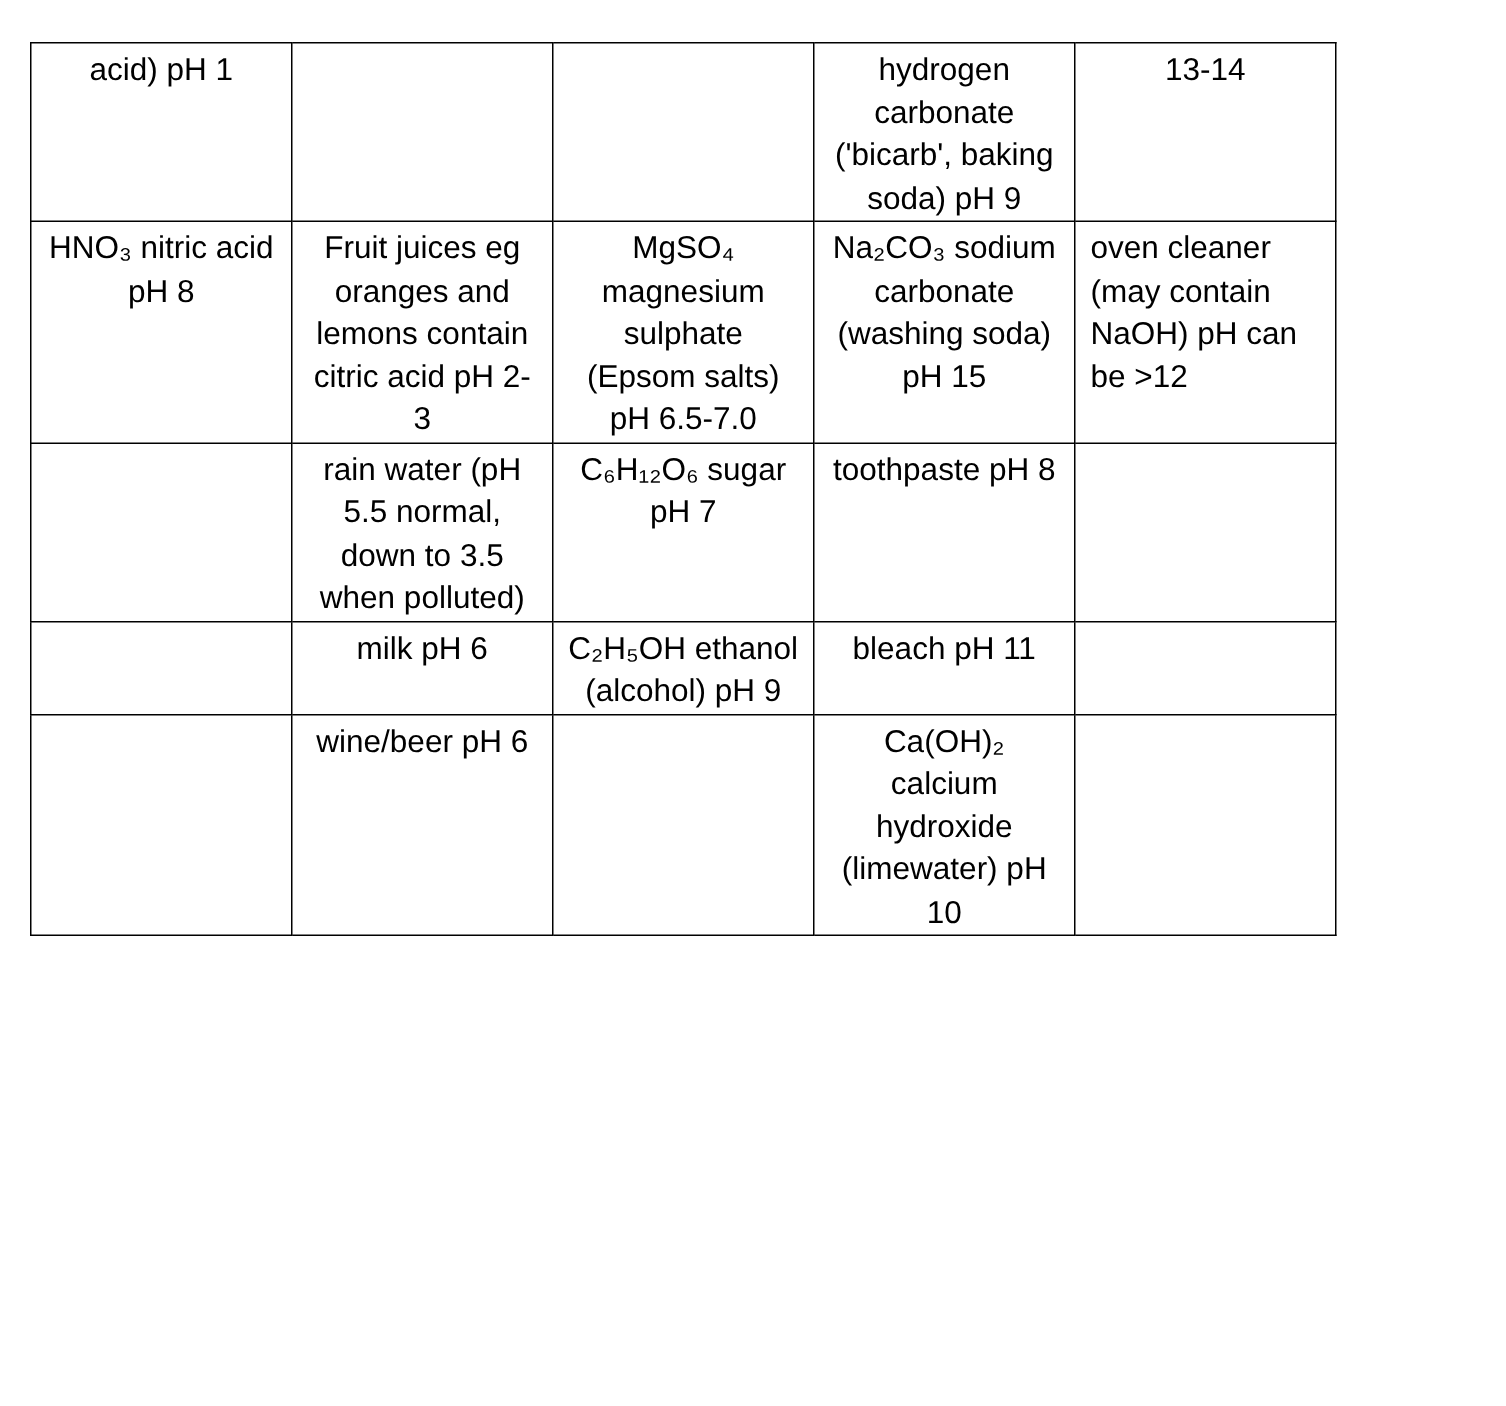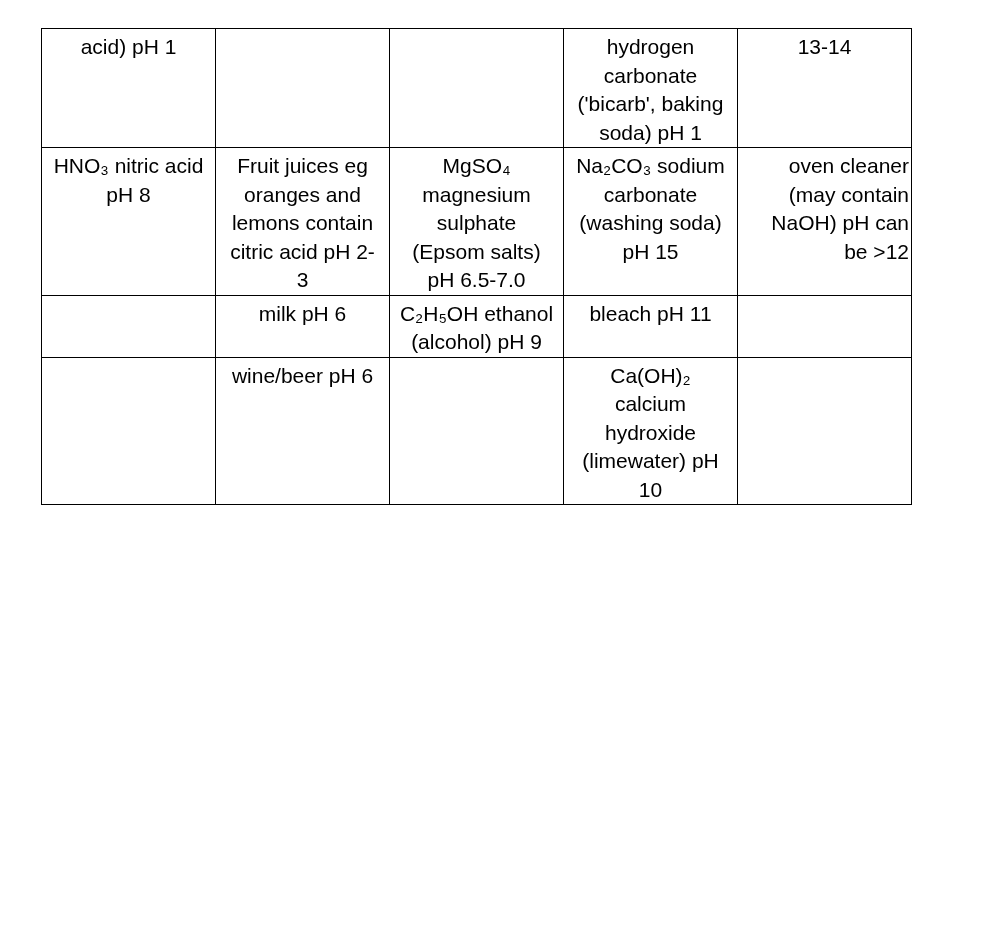--- a/index.html
+++ b/index.html
@@ -9,41 +9,41 @@
   }
   .page {
     position: relative;
     width: 1004px;
     height: 937px;
     background: #ffffff;
     overflow: hidden;
   }
   table.ph-table {
     position: absolute;
-    left: 41px;
+    left: 20px;
     top: 28px;
     width: 870px;
     table-layout: fixed;
     border-collapse: collapse;
   }
   table.ph-table col { width: 174px; }
   table.ph-table td {
     border: 1px solid #000000;
     vertical-align: top;
     text-align: center;
     padding: 4px 4px 0 4px;
     font-family: "Liberation Sans", "DejaVu Sans", sans-serif;
     font-size: 21px;
     line-height: 28.5px;
     color: #000000;
     white-space: pre-line;
     overflow: hidden;
   }
   table.ph-table td.align-left {
-    text-align: right;
+    text-align: left;
     padding-left: 10px;
     padding-right: 2px;
   }
   tr.r0 { height: 116px; }
   tr.r1 { height: 146px; }
   tr.r2 { height: 143px; }
   tr.r3 { height: 119px; }
   tr.r4 { height: 57px; padding-left: 40px;  }
   tr.r5 { height: 147px; padding-left: 30px; }
   tr.r6 { height: 146px; }
@@ -61,21 +61,21 @@
         <col>
       </colgroup>
     <tbody>
       <tr class="r0">
         <td>acid) pH 1</td>
         <td></td>
         <td></td>
         <td>hydrogen
 carbonate
 ('bicarb', baking
-soda) pH 1</td>
+soda) pH 9</td>
         <td>13-14</td>
       </tr>
       <tr class="r2">
         <td>HNO₃ nitric acid
 pH 8</td>
         <td>Fruit juices eg
 oranges and
 lemons contain
 citric acid pH 2-
 3</td>
@@ -85,20 +85,31 @@
 (Epsom salts)
 pH 6.5-7.0</td>
         <td>Na₂CO₃ sodium
 carbonate
 (washing soda)
 pH 15</td>
         <td class="align-left">oven cleaner
 (may contain
 NaOH) pH can
 be &gt;12</td>
+      </tr>
+      <tr class="r3">
+        <td></td>
+        <td>rain water (pH
+5.5 normal,
+down to 3.5
+when polluted)</td>
+        <td>C₆H₁₂O₆ sugar
+pH 7</td>
+        <td>toothpaste pH 8</td>
+        <td></td>
       </tr>
       <tr class="r4">
         <td></td>
         <td>milk pH 6</td>
         <td>C₂H₅OH ethanol
 (alcohol) pH 9</td>
         <td>bleach pH 11</td>
         <td></td>
       </tr>
       <tr class="r5">

